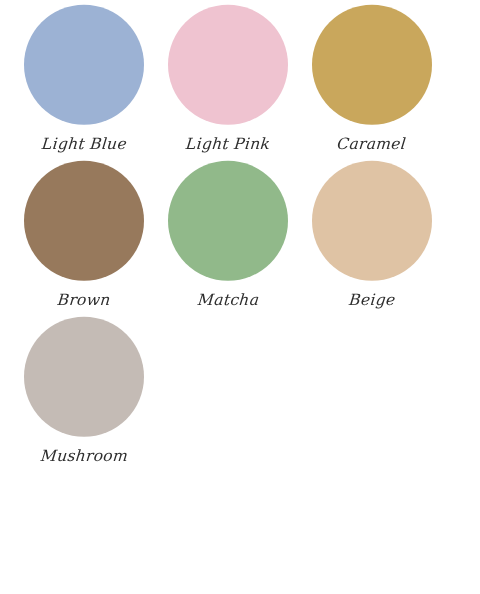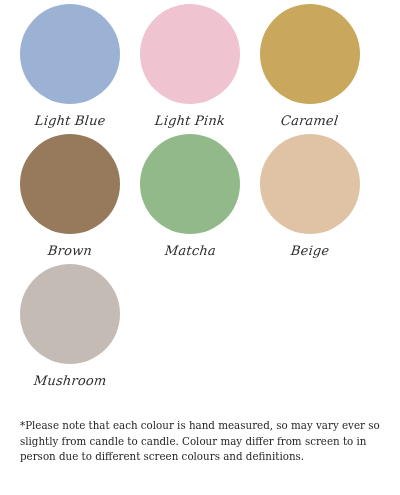--- a/index.html
+++ b/index.html
@@ -111,15 +111,14 @@
       <div class="swatch-label" style="color: rgb(46, 46, 46);">Beige</div>
     </div>
 
     <div class="swatch-cell">
       <div class="swatch-disc" style="background-color: rgb(196, 187, 181);"></div>
       <div class="swatch-label" style="color: rgb(46, 46, 46);">Mushroom</div>
     </div>
 
   </div>
 
-  <p class="footnote" style="color: rgb(35, 31, 32);">*Please note that each colour is hand measured, so may vary ever so slightly from candle to candle. Colour may differ from screen to in person due to different screen colours and definitions.</p>
 
 </div>
 
 </body></html>

